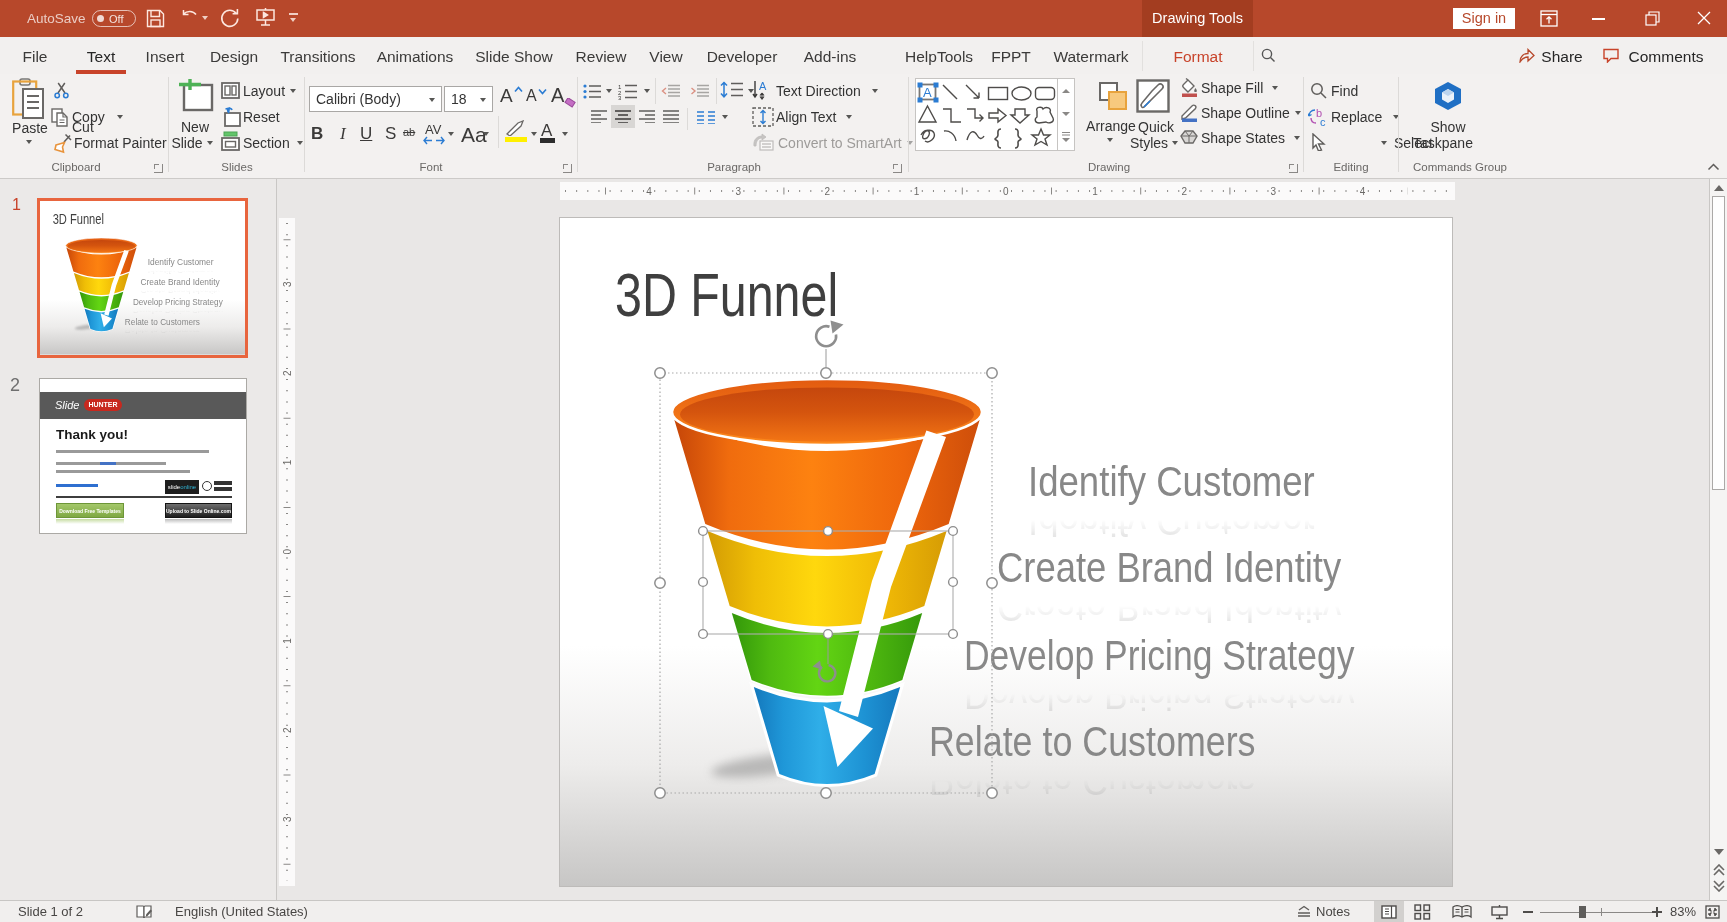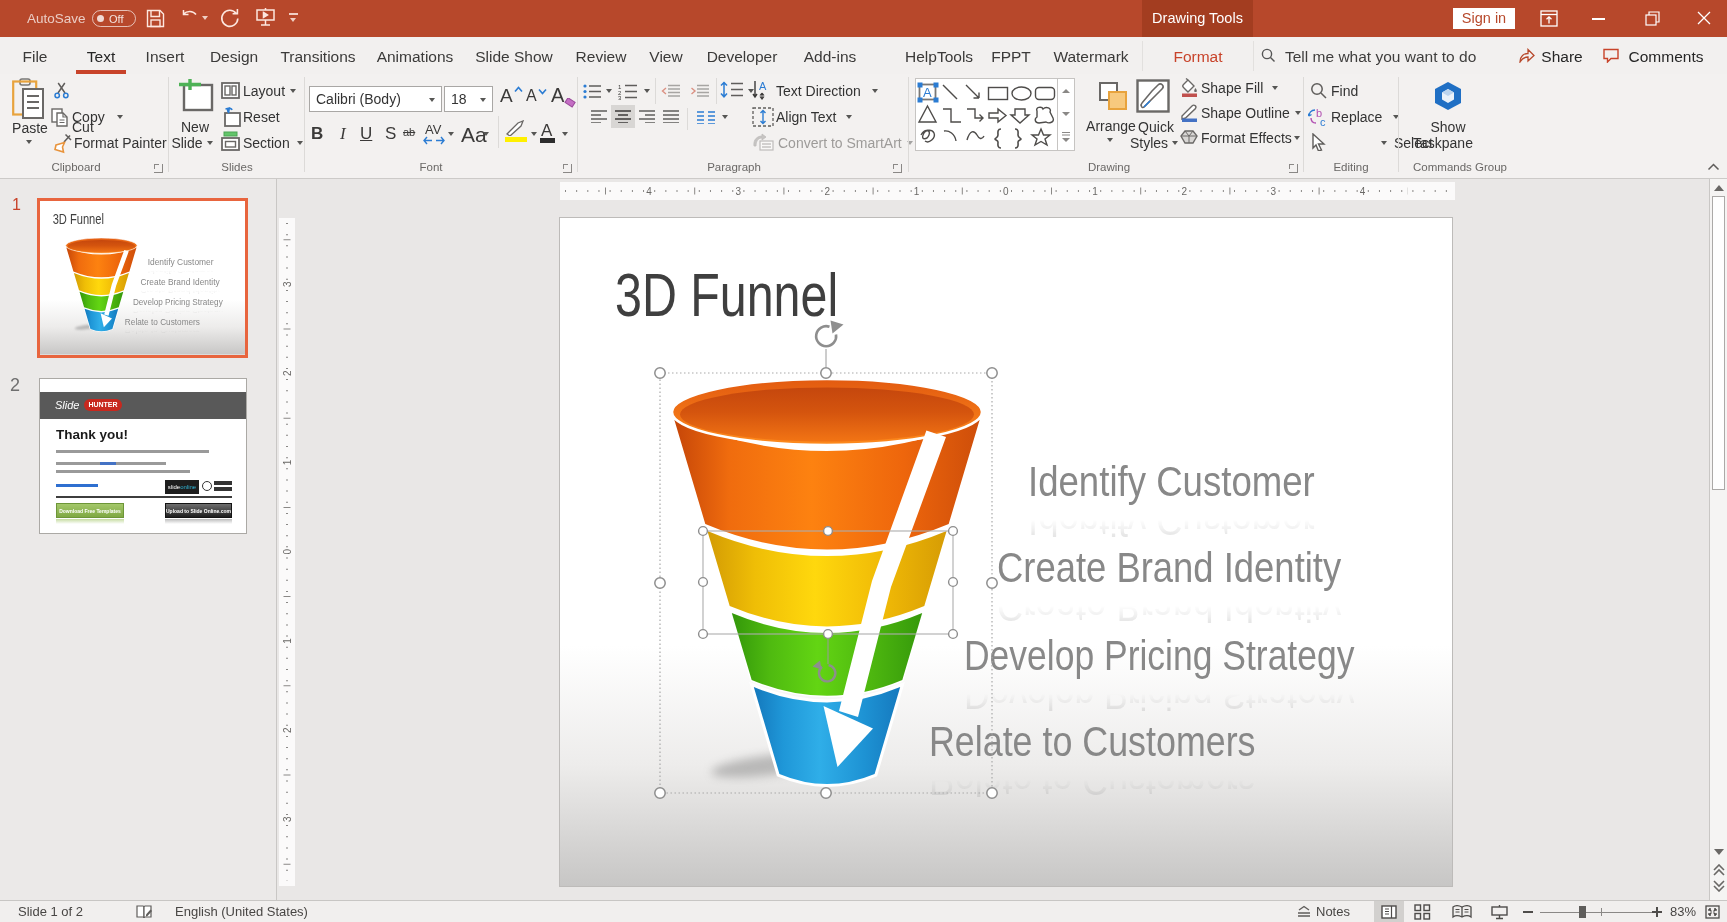--- a/index.html
+++ b/index.html
@@ -168,21 +168,20 @@
     <div class="tab" style="left:930px; width:50px;">Tools</div>
     <div class="tab" style="left:988px; width:46px;">FPPT</div>
     <div class="tab" style="left:1044px; width:94px;">Watermark</div>
     <div class="abs" style="left:1142px; top:4px; width:1px; height:30px; background:#E2E0DE;"></div>
     <div class="tab" style="left:1148px; width:100px; color:#C8432A;">Format</div>
     <div class="abs" style="left:1253px; top:4px; width:1px; height:30px; background:#E2E0DE;"></div>
     <svg class="abs" style="left:1261px; top:11px;" width="15" height="15" viewBox="0 0 15 15" fill="none" stroke="#555" stroke-width="1.4">
       <circle cx="6" cy="6" r="4.6"></circle>
         <path d="M9.5 9.5 L13.5 13.5"></path>
     </svg>
-    <div class="tab" style="left:1285px; width:210px; text-align:left; color:#3f3e3d;">Tell me what you want to do</div>
     <svg class="abs" style="left:1519px; top:11px;" width="16" height="15" viewBox="0 0 16 15" fill="none" stroke="#B7482B" stroke-width="1.3">
       <path d="M1 14 C1 8 5 5.5 9 5.5 V1.5 L15 7.5 L9 13 V9 C5.5 9 3 10.5 1 14 Z"></path>
     </svg>
     <div class="tab" style="left:1537px; width:50px; color:#262626;">Share</div>
     <svg class="abs" style="left:1603px; top:11px;" width="16" height="15" viewBox="0 0 16 15" fill="none" stroke="#C8432A" stroke-width="1.4">
       <path d="M1 1.5 H15 V10.5 H8 L4.5 14 V10.5 H1 Z"></path>
     </svg>
     <div class="tab" style="left:1621px; width:90px; color:#262626;">Comments</div>
   </div>
   <div id="ribbon">
@@ -429,21 +428,21 @@
     <svg class="abs" style="left:1180px; top:29px;" width="18" height="19" viewBox="0 0 18 19">
       <path d="M2 13 L12 3 C14 1 17 3 15.5 5.5 L5.5 15 L2 16 Z" fill="#fff" stroke="#6a6866" stroke-width="1.4"></path>
       <rect x="2" y="15.5" width="15" height="3.5" fill="#4472C4"></rect>
     </svg>
     <div class="abs rbtxt" style="left:1201px; top:31px;">Shape Outline</div>
     <div class="car" style="left:1295px; top:37px;"></div>
     <svg class="abs" style="left:1180px; top:55px;" width="18" height="17" viewBox="0 0 18 17">
       <path d="M5 2 H13 L17 7 L13 14 H5 L1 7 Z" fill="#D8D6D4" stroke="#6a6866" stroke-width="1.4"></path>
       <path d="M5 2 L9 7 L13 2 M9 7 L9 14 M1 7 H9 M17 7 H9" stroke="#6a6866" stroke-width="1" fill="none"></path>
     </svg>
-    <div class="abs rbtxt" style="left:1201px; top:56px;">Format Effects</div>
+    <div class="abs rbtxt" style="left:1201px; top:56px;">Shape States</div>
     <div class="car" style="left:1294px; top:62px;"></div>
     <div class="glabel" style="left:1063px; width:92px;">Drawing</div>
     <div class="launcher" style="left:1289px; top:90px;"></div>
     <div class="gsep" style="left:1303px;"></div>
 
     <svg class="abs" style="left:1310px; top:8px;" width="17" height="17" viewBox="0 0 17 17" fill="none" stroke="#5f5d5b" stroke-width="1.5">
       <circle cx="7" cy="7" r="5.2"></circle>
         <path d="M11 11 L16 16"></path>
     </svg>
     <div class="abs rbtxt" style="left:1331px; top:9px;">Find</div>

